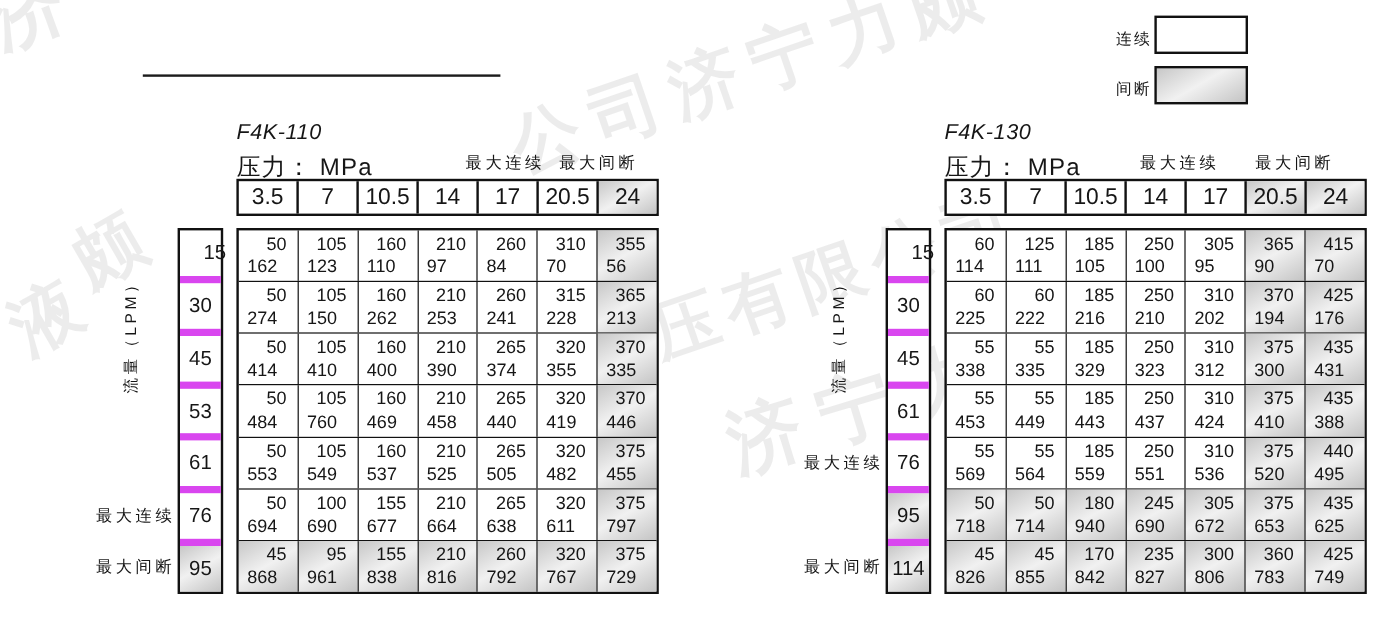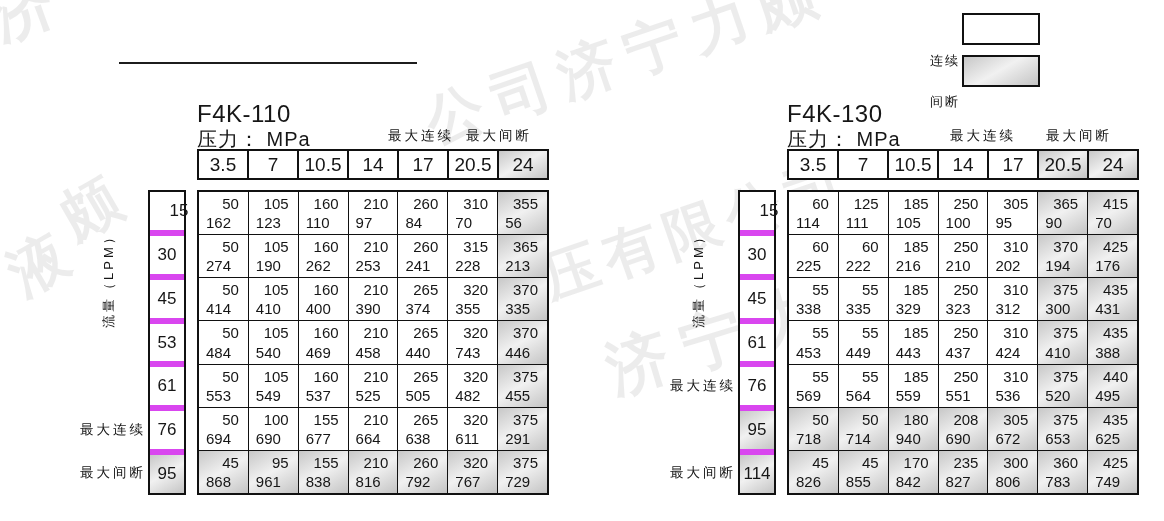--- a/index.html
+++ b/index.html
@@ -5,28 +5,28 @@
   html,body{margin:0;padding:0;background:#fff;}
   .page{position:relative;width:1164px;height:521px;background:#ffffff;
         font-family:"Liberation Sans",sans-serif;color:#161616;overflow:hidden;}
   
   .wm{position:absolute;color:rgba(0,0,0,0.075);font-family:"DejaVu Serif",serif;
       font-weight:bold;white-space:nowrap;transform-origin:left top;pointer-events:none;z-index:0;}
   
   .title{position:absolute;left:116px;top:18px;font-size:29px;letter-spacing:2px;z-index:2;}
   .title-underline{position:absolute;left:119px;top:62px;width:298px;height:2px;background:#1c1c1c;z-index:2;}
   
-  .legend-label{position:absolute;font-size:13px;letter-spacing:2px;z-index:2;margin-top:28px;}
+  .legend-label{position:absolute;font-size:13px;letter-spacing:2px;z-index:2;}
   .legend-box{position:absolute;width:78px;height:32px;border:2px solid #111;box-sizing:border-box;z-index:2;background:#fff;}
   .lg1{left:930px;top:24px;} .lb1{left:962px;top:13px;}
   .lg2{left:930px;top:65px;} .lb2{left:962px;top:55px;}
   
   .tblock{position:absolute;top:100px;width:430px;height:420px;z-index:2;}
   .t0{left:150px;} .t1{left:740px;}
-  .tname{position:absolute;left:47px;top:0;font-size:24px;letter-spacing:0.5px;}
+  .tname{position:absolute;left:47px;top:0;font-size:18px;letter-spacing:0.5px;font-style:italic;}
   .tpressure{position:absolute;left:47px;top:26px;font-size:20px;letter-spacing:1px;}
   .hmax{position:absolute;top:27px;font-size:13.5px;letter-spacing:3px;white-space:nowrap;}
   .t0 .hmax-c{left:238px;} .t0 .hmax-i{left:316px;}
   .t1 .hmax-c{left:210px;} .t1 .hmax-i{left:306px;}
   .hrow{position:absolute;left:47px;top:49px;width:352px;height:31px;display:flex;
         border:2px solid #111;box-sizing:border-box;background:#fff;}
   .hcell{flex:1;display:flex;align-items:center;justify-content:center;font-size:19px;border-left:2px solid #111;}
   .hcell:first-child{border-left:none;}
   .fcol{position:absolute;left:-2px;top:90px;width:38px;height:305px;border:2px solid #111;
         box-sizing:border-box;display:flex;flex-direction:column;background:#fff;}
@@ -122,21 +122,21 @@
             <div class="vbot">56</div>
           </div>
         </div>
         <div class="grow">
           <div class="gcell">
             <div class="vtop">50</div>
             <div class="vbot">274</div>
           </div>
           <div class="gcell">
             <div class="vtop">105</div>
-            <div class="vbot">190</div>
+            <div class="vbot">150</div>
           </div>
           <div class="gcell">
             <div class="vtop">160</div>
             <div class="vbot">262</div>
           </div>
           <div class="gcell">
             <div class="vtop">210</div>
             <div class="vbot">253</div>
           </div>
           <div class="gcell">
@@ -182,37 +182,37 @@
             <div class="vbot">335</div>
           </div>
         </div>
         <div class="grow">
           <div class="gcell">
             <div class="vtop">50</div>
             <div class="vbot">484</div>
           </div>
           <div class="gcell">
             <div class="vtop">105</div>
-            <div class="vbot">540</div>
+            <div class="vbot">760</div>
           </div>
           <div class="gcell">
             <div class="vtop">160</div>
             <div class="vbot">469</div>
           </div>
           <div class="gcell">
             <div class="vtop">210</div>
             <div class="vbot">458</div>
           </div>
           <div class="gcell">
             <div class="vtop">265</div>
             <div class="vbot">440</div>
           </div>
           <div class="gcell">
             <div class="vtop">320</div>
-            <div class="vbot">743</div>
+            <div class="vbot">419</div>
           </div>
           <div class="gcell shaded">
             <div class="vtop">370</div>
             <div class="vbot">446</div>
           </div>
         </div>
         <div class="grow">
           <div class="gcell">
             <div class="vtop">50</div>
             <div class="vbot">553</div>
@@ -262,21 +262,21 @@
           <div class="gcell">
             <div class="vtop">265</div>
             <div class="vbot">638</div>
           </div>
           <div class="gcell">
             <div class="vtop">320</div>
             <div class="vbot">611</div>
           </div>
           <div class="gcell shaded">
             <div class="vtop">375</div>
-            <div class="vbot">291</div>
+            <div class="vbot">797</div>
           </div>
         </div>
         <div class="grow">
           <div class="gcell shaded">
             <div class="vtop">45</div>
             <div class="vbot">868</div>
           </div>
           <div class="gcell shaded">
             <div class="vtop">95</div>
             <div class="vbot">961</div>
@@ -489,21 +489,21 @@
           </div>
           <div class="gcell shaded">
             <div class="vtop">50</div>
             <div class="vbot">714</div>
           </div>
           <div class="gcell shaded">
             <div class="vtop">180</div>
             <div class="vbot">940</div>
           </div>
           <div class="gcell shaded">
-            <div class="vtop">208</div>
+            <div class="vtop">245</div>
             <div class="vbot">690</div>
           </div>
           <div class="gcell shaded">
             <div class="vtop">305</div>
             <div class="vbot">672</div>
           </div>
           <div class="gcell shaded">
             <div class="vtop">375</div>
             <div class="vbot">653</div>
           </div>

